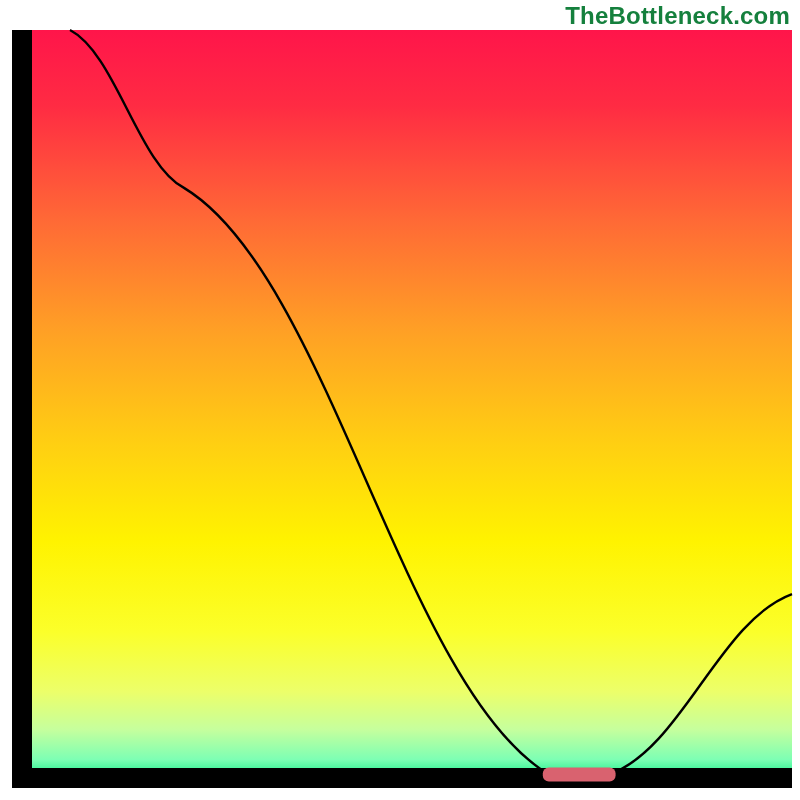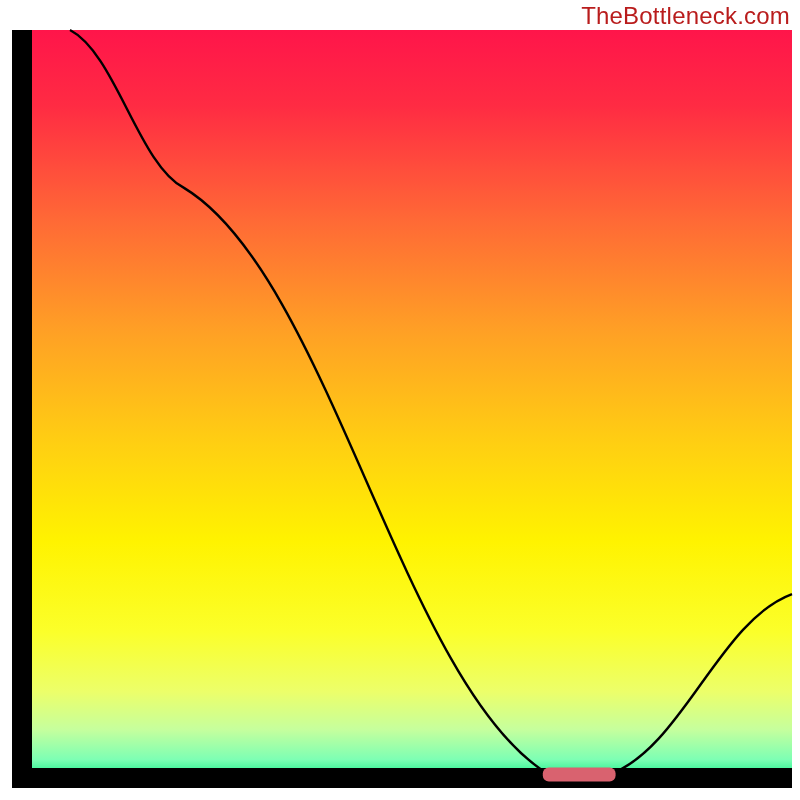--- a/index.html
+++ b/index.html
@@ -18,22 +18,22 @@
     background: #fff;
   }
   svg {
     display: block;
   }
   .watermark {
     position: absolute;
     top: 2px;
     right: 10px;
     font-size: 24px;
-    font-weight: 400;
-    color: #b91c1c;
+    font-weight: 700;
+    color: #15803d;
     letter-spacing: 0.2px;
     user-select: none;
   }
 </style>
 </head>
 <body>
 
 <div class="stage">
   <div class="watermark">TheBottleneck.com</div>
 

